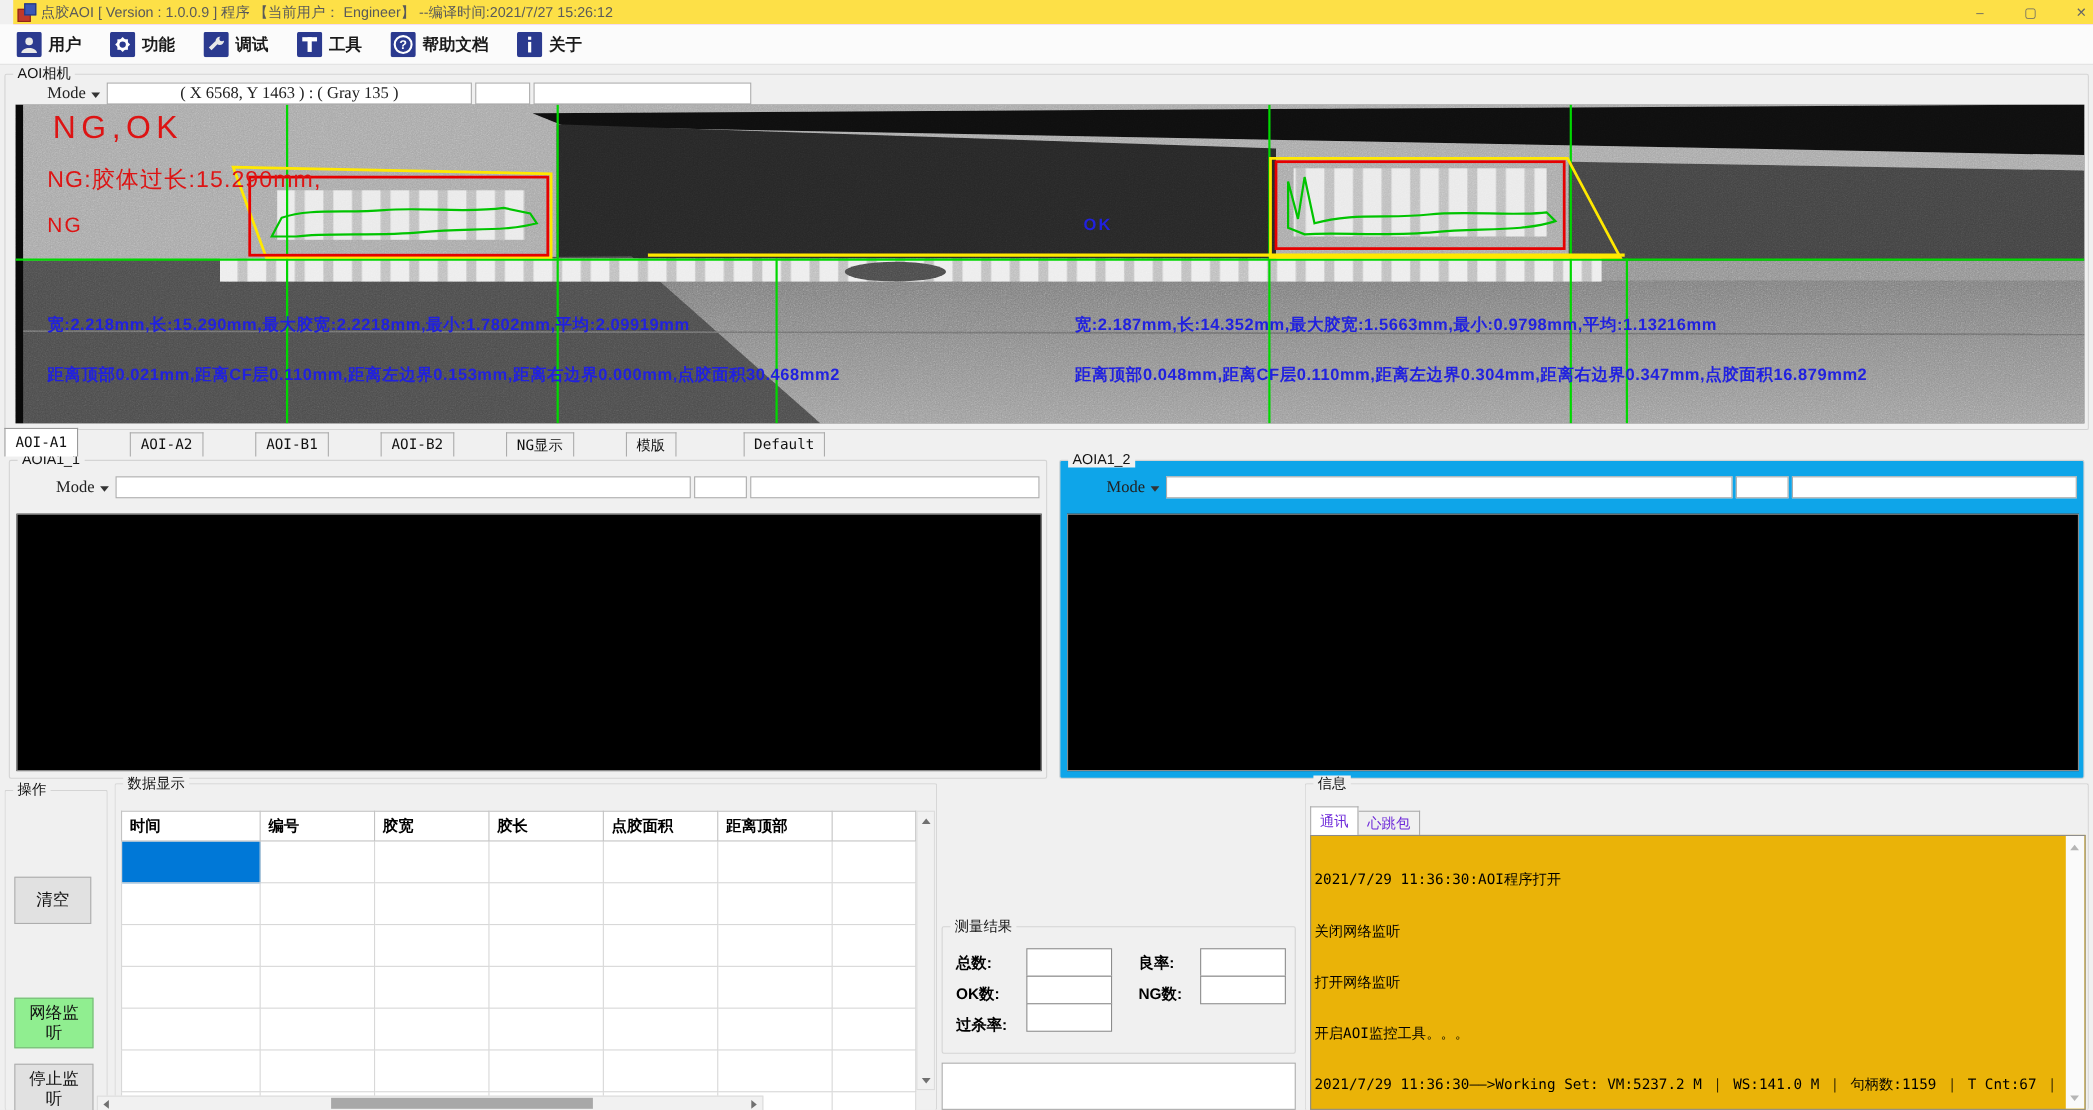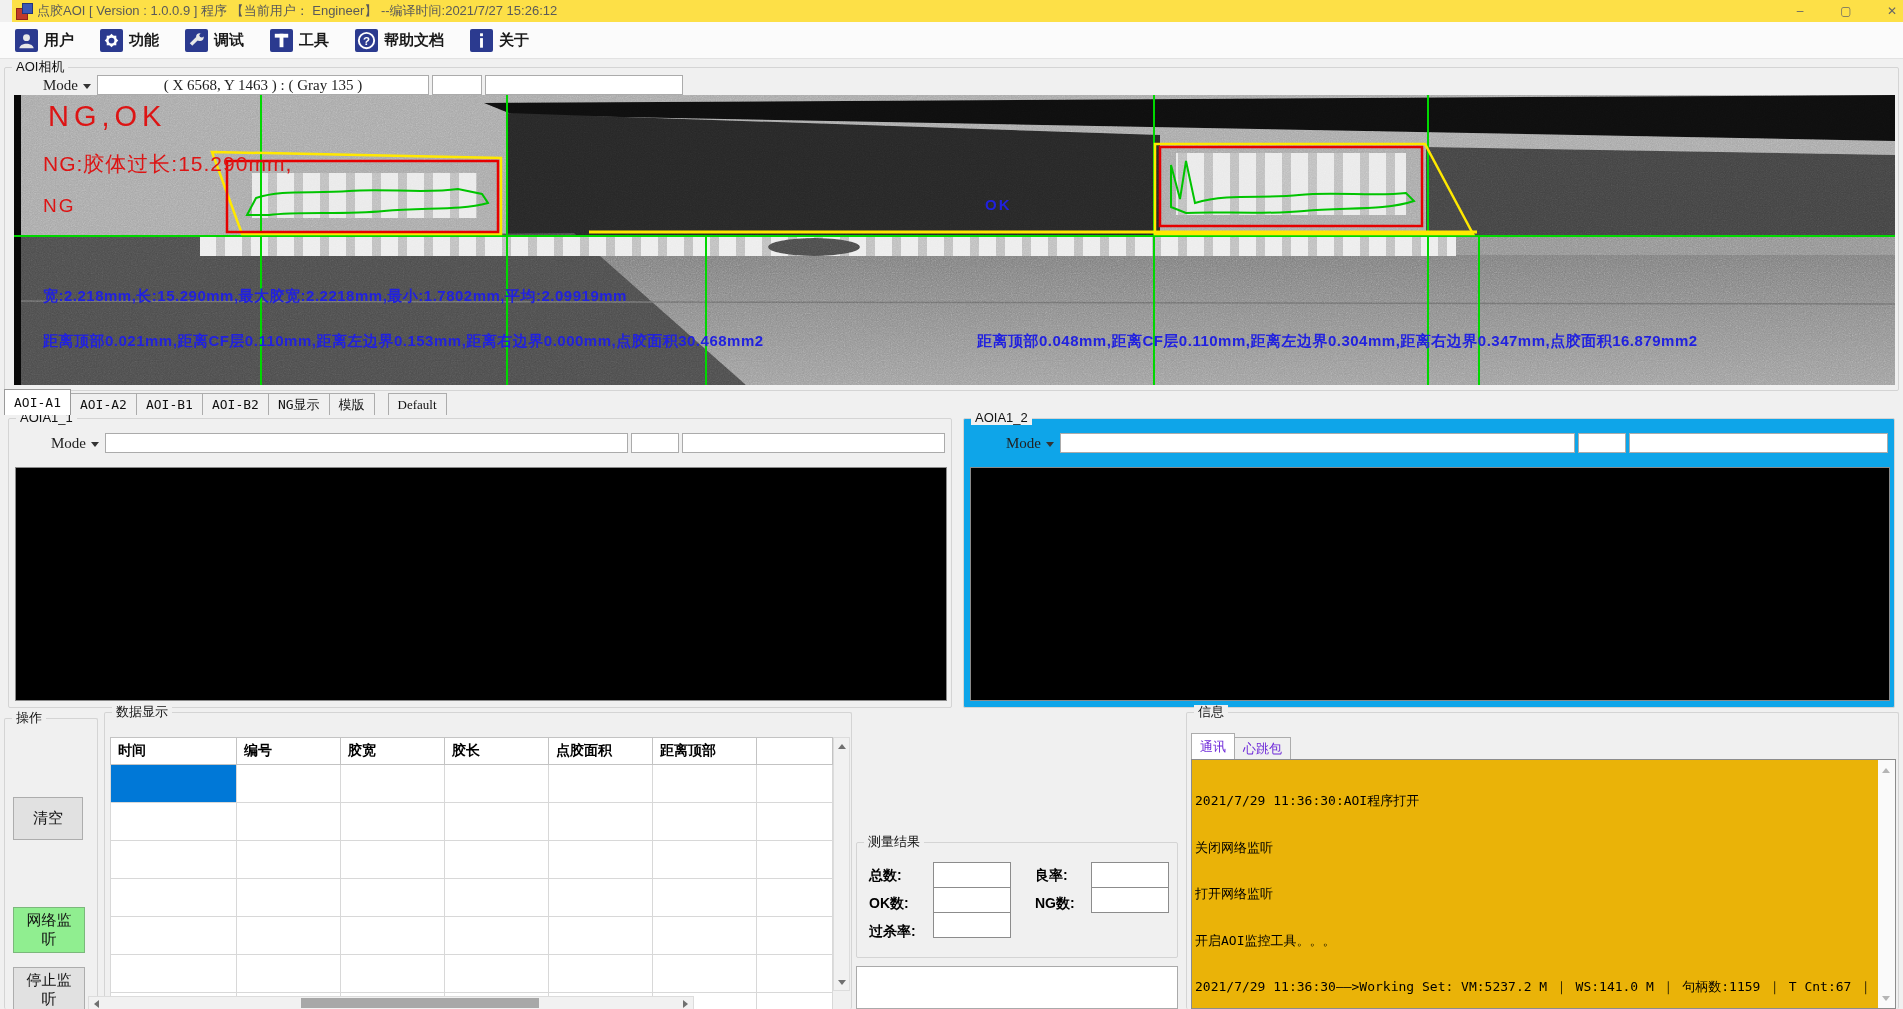--- a/index.html
+++ b/index.html
@@ -49,26 +49,26 @@
   .ov-blue{color:#2121df;}
   #ov-result{left:7px;top:7px;font-size:29px;letter-spacing:5px;}
   #ov-reason{left:2px;top:58px;font-size:21px;letter-spacing:1px;}
   #ov-ng{left:2px;top:101px;font-size:19px;letter-spacing:2px;}
   #ov-ok{left:944px;top:102px;font-size:15px;font-weight:bold;letter-spacing:2px;}
   .meas{font-size:15px;letter-spacing:0.5px;font-weight:bold;}
   #ov-l1{left:2px;top:193px;}  #ov-l2{left:2px;top:238px;}
   #ov-r1{left:936px;top:193px;} #ov-r2{left:936px;top:238px;}
 
   
-  #tabstrip{left:4px;top:392px;height:23px;display:flex;align-items:flex-end;}
+  #tabstrip{left:4px;top:392px;height:23px;display:flex;align-items:flex-end;gap:48px;}
   .tab{font-family:"DejaVu Sans Mono","Liberation Mono",monospace;font-size:13px;color:#111;
        background:#f0f0f0;border:1px solid #acacac;border-bottom:none;padding:2px 9px 2px 9px;height:17px;
        margin-right:-1px;display:flex;align-items:center;}
   .tab.active{background:#fff;height:21px;position:relative;z-index:2;border-color:#9a9a9a;}
-  .tab.gap{margin-left:14px;font-family:Liberation Serif, serif;}
+  .tab.gap{margin-left:14px;}
 
   
   .black-panel{position:absolute;background:#000;border:1px solid #8a8a8a;box-sizing:border-box;}
 
   
   .btn{position:absolute;display:flex;align-items:center;justify-content:center;background:#e1e1e1;
        border:1px solid #adadad;font-size:15px;color:#111;box-sizing:border-box;}
   .btn.green{background:#90ee90;border-color:#7bb87b;}
 
   
@@ -235,20 +235,21 @@
       <polygon points="1141,49 1411,49 1459,139 1141,139" fill="none" stroke="#ffe800" stroke-width="2.5"></polygon>
       <rect x="1146" y="52" width="262" height="79" fill="none" stroke="#e60000" stroke-width="2.5"></rect>
       <path d="M1157,112 L1157,70 L1166,104 L1172,66 L1181,108 C1215,98 1250,104 1285,100 C1320,96 1360,102 1392,98 L1400,106 C1370,116 1330,112 1290,116 C1250,120 1200,116 1172,118 Z" fill="none" stroke="#00c400" stroke-width="2"></path>
     </svg>
     <div class="ov ov-red" id="ov-result">NG,OK</div>
     <div class="ov ov-red" id="ov-reason">NG:胶体过长:15.290mm,</div>
     <div class="ov ov-red" id="ov-ng">NG</div>
     <div class="ov ov-blue" id="ov-ok">OK</div>
     <div class="ov ov-blue meas" id="ov-l1">宽:2.218mm,长:15.290mm,最大胶宽:2.2218mm,最小:1.7802mm,平均:2.09919mm</div>
     <div class="ov ov-blue meas" id="ov-l2">距离顶部0.021mm,距离CF层0.110mm,距离左边界0.153mm,距离右边界0.000mm,点胶面积30.468mm2</div>
+    <div class="ov ov-blue meas" id="ov-r1">宽:2.187mm,长:14.352mm,最大胶宽:1.5663mm,最小:0.9798mm,平均:1.13216mm</div>
     <div class="ov ov-blue meas" id="ov-r2">距离顶部0.048mm,距离CF层0.110mm,距离左边界0.304mm,距离右边界0.347mm,点胶面积16.879mm2</div>
   </div>
 
   <div id="tabstrip" class="abs">
     <div class="tab active">AOI-A1</div>
     <div class="tab">AOI-A2</div>
     <div class="tab">AOI-B1</div>
     <div class="tab">AOI-B2</div>
     <div class="tab">NG显示</div>
     <div class="tab">模版</div>

